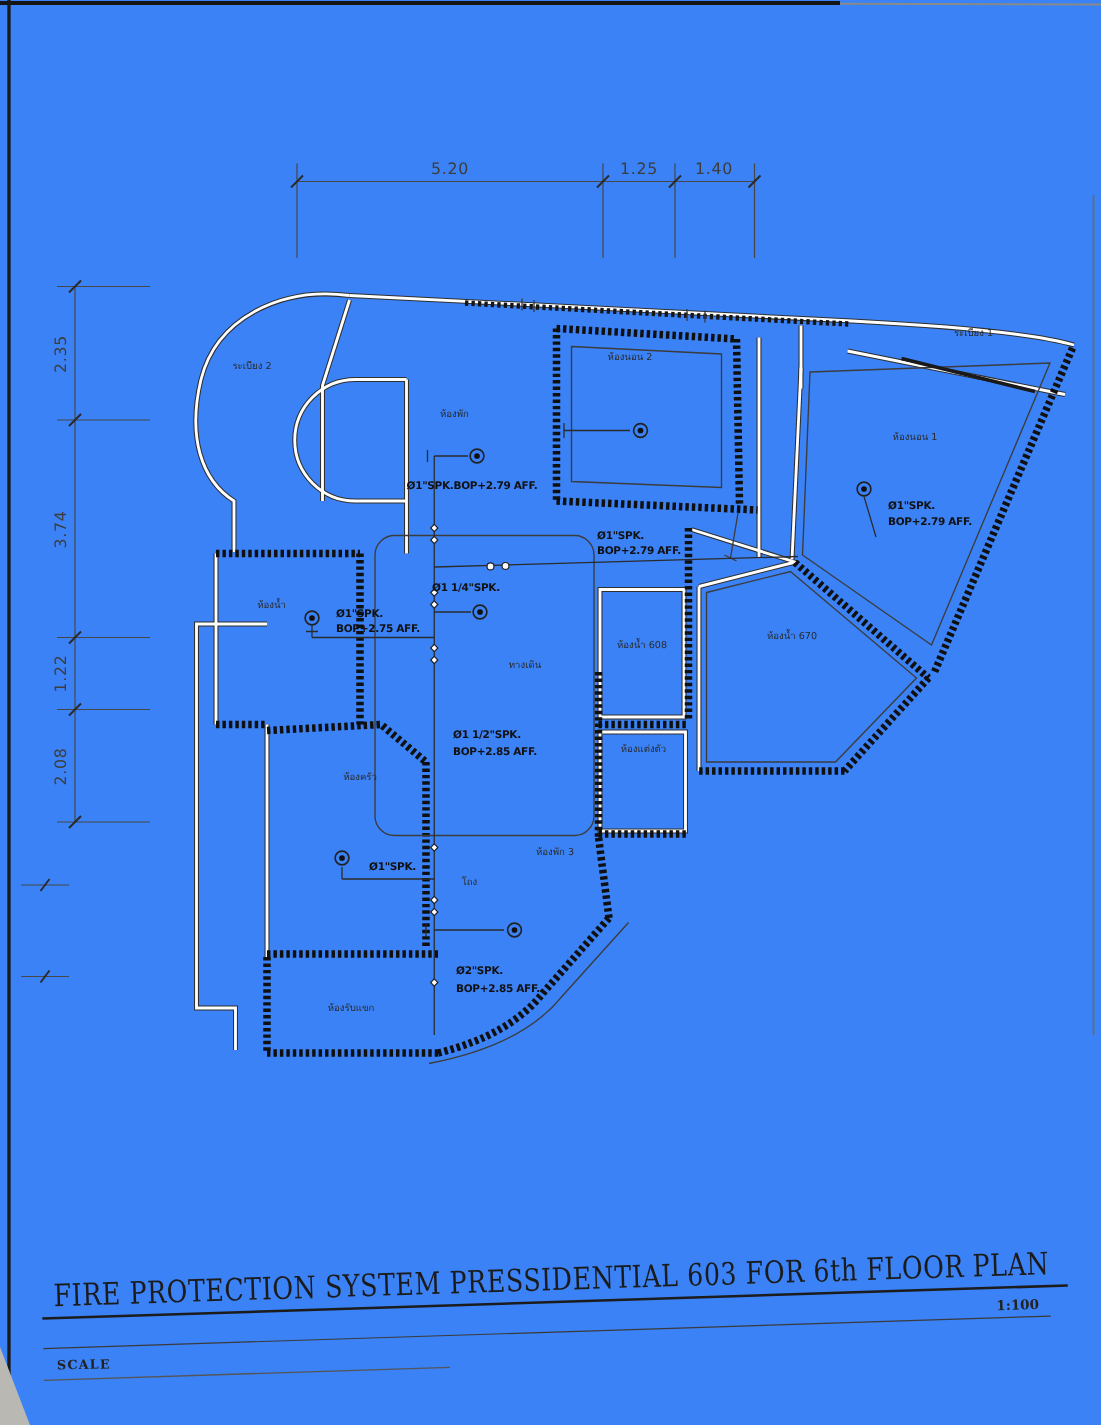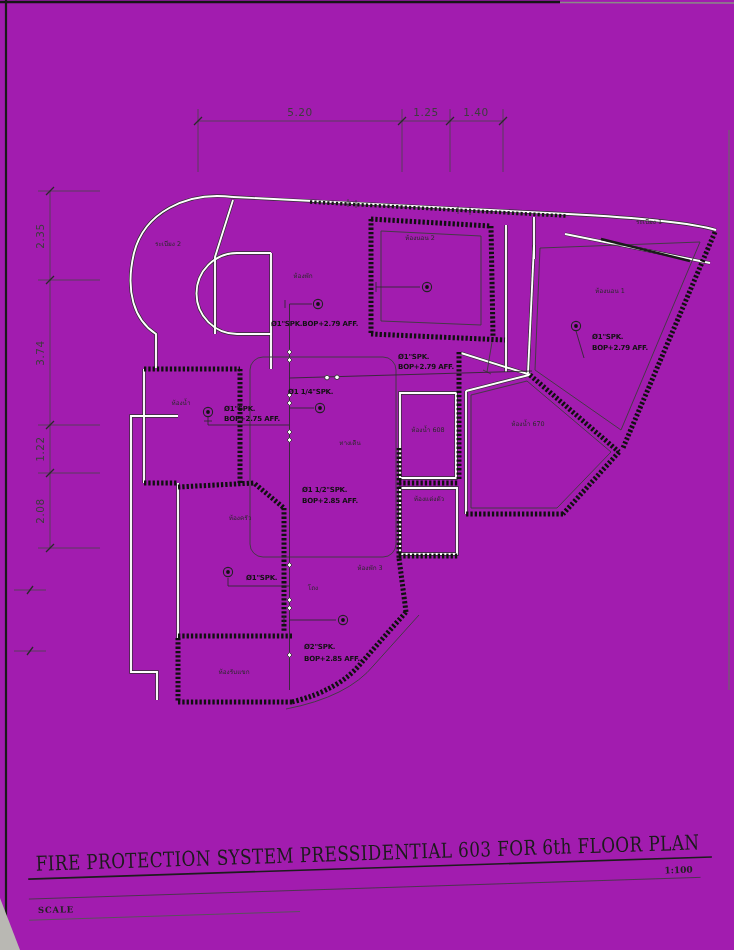--- a/index.html
+++ b/index.html
@@ -1,16 +1,16 @@
 <!DOCTYPE html>
 <html><head>
 <meta charset="utf-8">
 <style>
   html,body{margin:0;padding:0;background:#e8e6e1;}
-  .page{position:relative;width:734px;height:950px;background:#a21caf;overflow:hidden;
+  .page{position:relative;width:734px;height:950px;background:#3b82f6;overflow:hidden;
         font-family:"DejaVu Sans","Liberation Sans",sans-serif;}
   svg{display:block}
   
   .dbl{stroke:#2f2f2f;stroke-width:3.3;fill:none;stroke-linecap:butt;stroke-linejoin:miter}
   .dblw{stroke:#ffffff;stroke-width:1.9;fill:none;stroke-linecap:butt;stroke-linejoin:miter}
   .hz{stroke:#101010;stroke-width:5;fill:none;stroke-dasharray:2.3 2;stroke-linecap:butt}
   .hz4{stroke:#151515;stroke-width:3.6;fill:none;stroke-dasharray:2.2 2.1}
   .th{stroke:#3c3c3c;stroke-width:.9;fill:none}
   .rail{stroke:#1a1a1a;stroke-width:2.4;fill:none}
   .pp{stroke:#2b2b2b;stroke-width:.85;fill:none}

